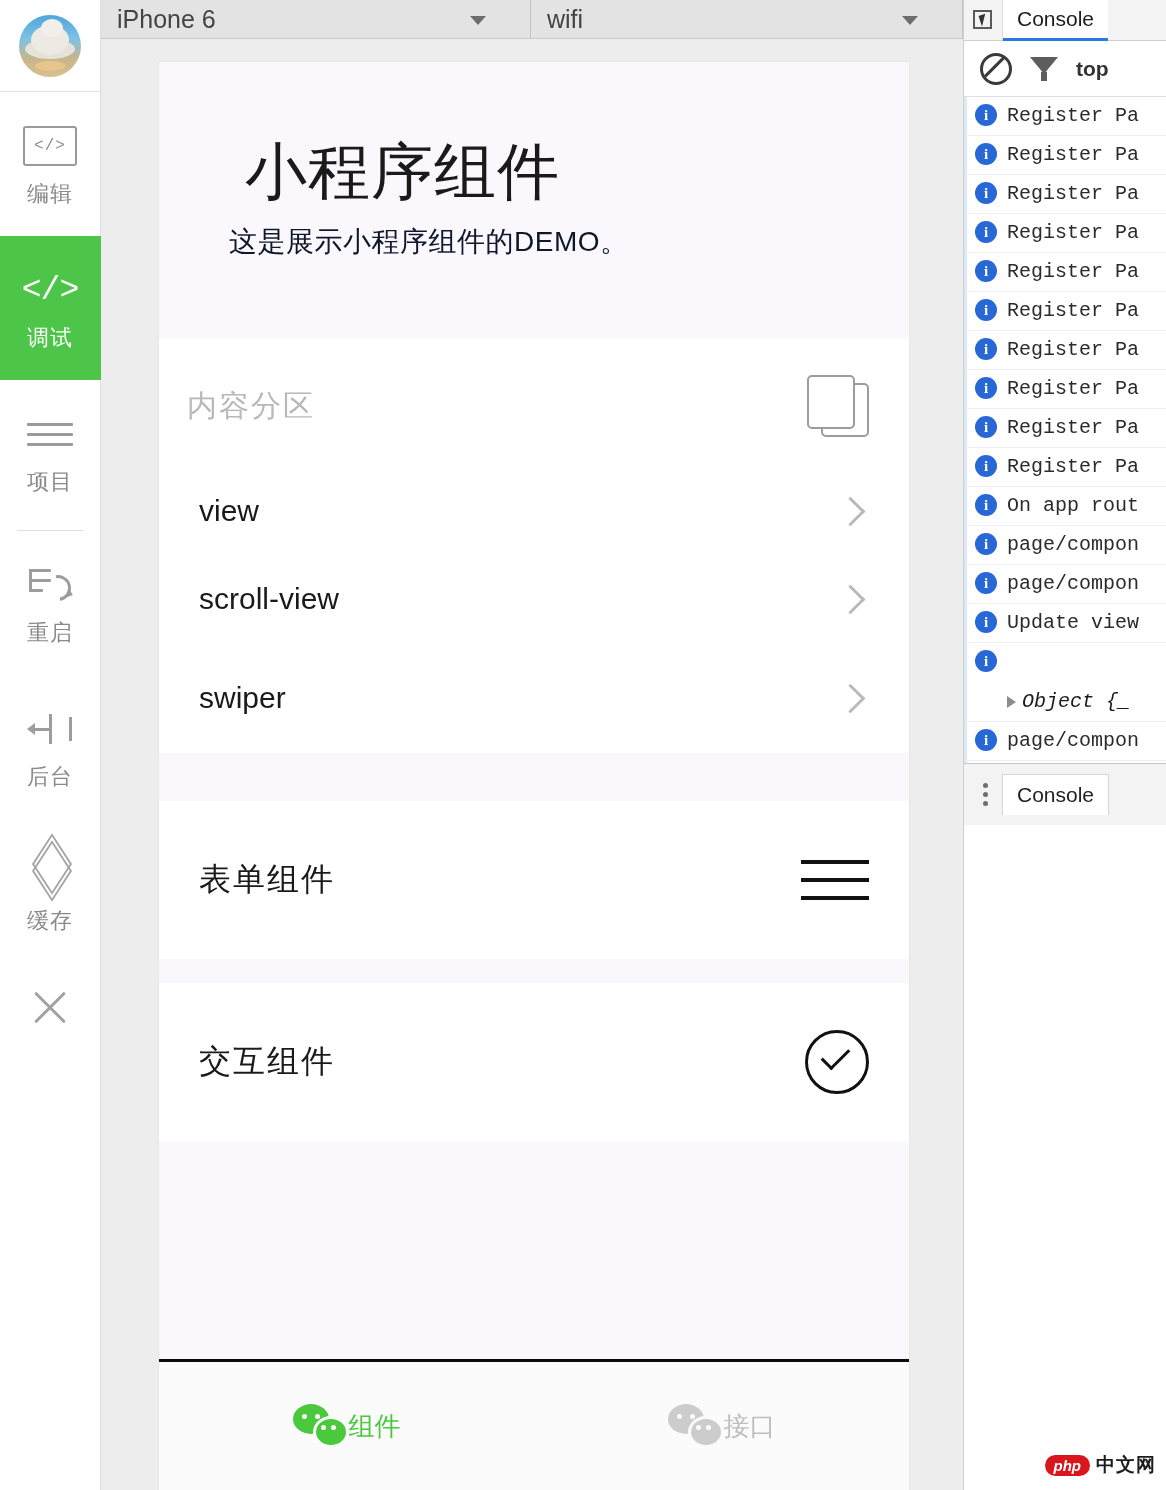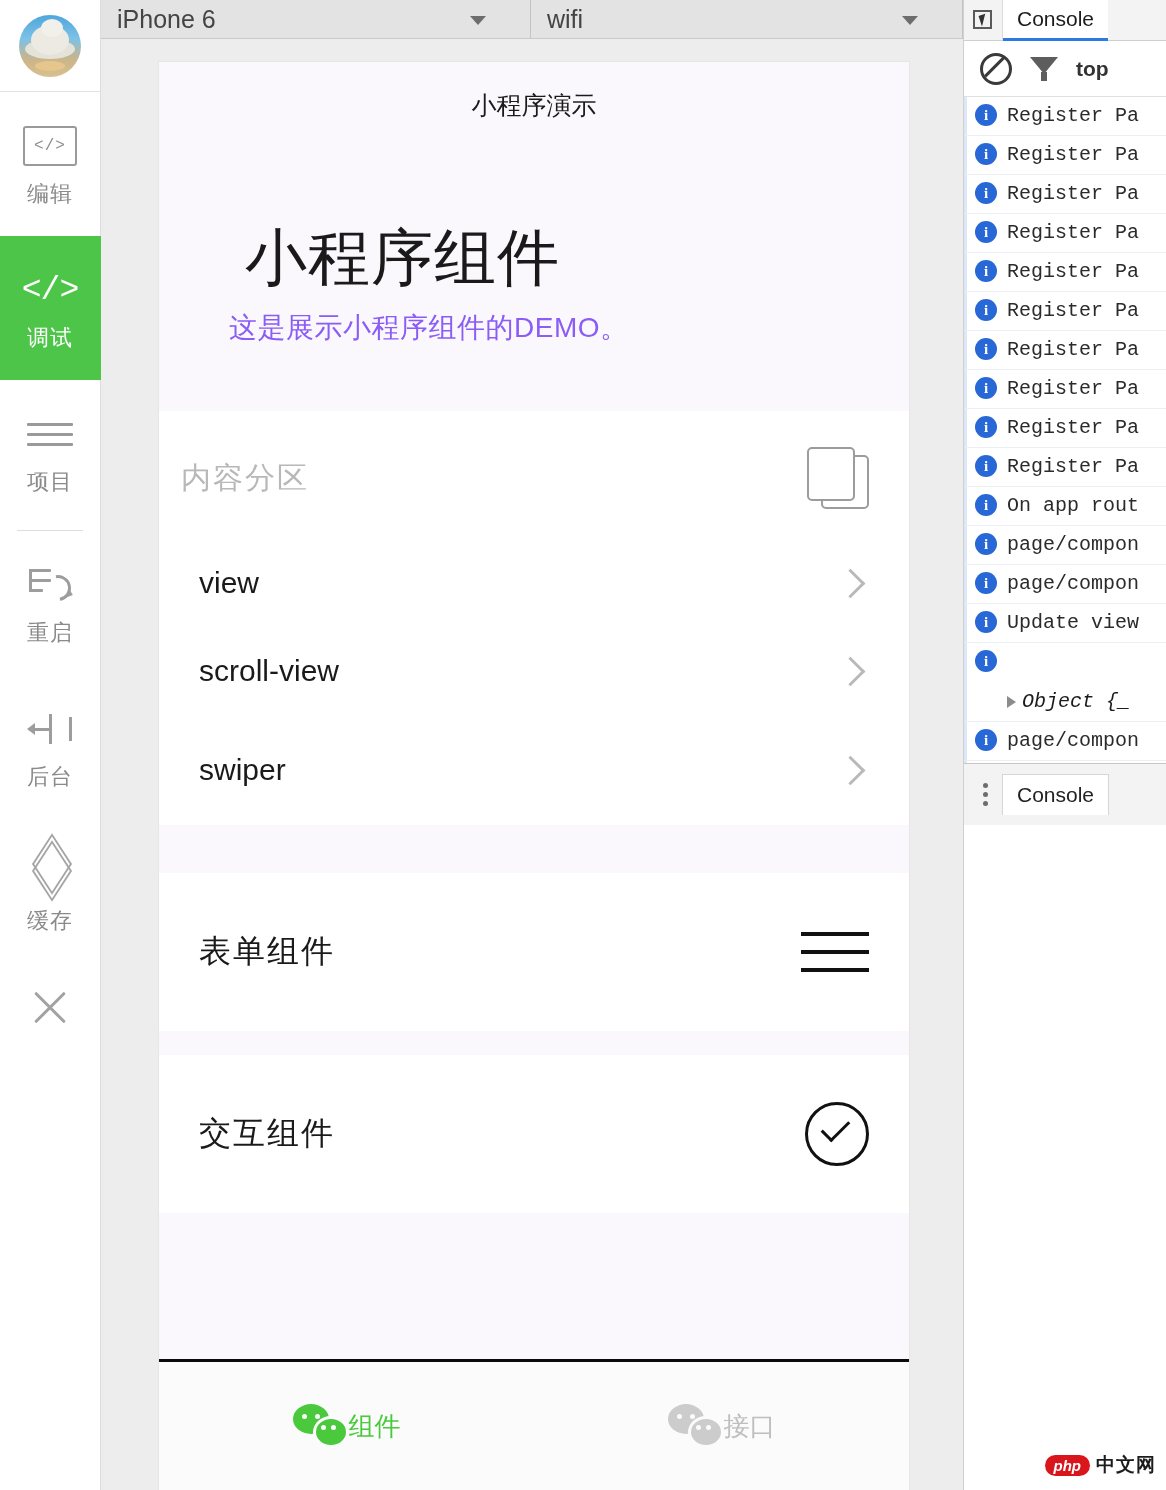--- a/index.html
+++ b/index.html
@@ -130,29 +130,29 @@
   }
   .phone-nav{
     height:86px;display:flex;align-items:center;justify-content:center;
     font-size:25px;color:#1a1a1a;background:#faf8fd;
   }
   .hero{padding:58px 70px 40px 70px;background:#faf8fd;}
   .hero h1{
     margin:16px;font-size:62px;font-weight:400;color:#1a1a1a;letter-spacing:1px;line-height:1.15;
   }
   .hero p{
-    margin:14px 0 0 0;font-size:28px;color:#8b5cf6;font-weight:400;letter-spacing:0.5px;
+    margin:14px 0 14px 0;font-size:28px;color:#0f172a;font-weight:400;letter-spacing:0.5px;
   }
 
   .card{background:#ffffff;}
   .gap{height:24px;background:#faf8fd;}
 
   .sec-head{
     display:flex;align-items:center;justify-content:space-between;
-    padding:36px 40px 30px 22px;
+    padding:36px 40px 30px 28px;
     gap:36px;
   }
   .sec-head .t{font-size:30px;color:#b8b8b8;letter-spacing:2px;}
 
   .row{
     display:flex;align-items:center;justify-content:space-between;
     padding:0 40px;height:88px;
     font-size:30px;color:#1a1a1a;
   }
   .chev{
@@ -394,23 +394,20 @@
         <span class="caret"></span>
       </div>
       <div class="sel two">
         <span>wifi</span>
         <span class="caret"></span>
       </div>
     </div>
 
     <div class="phone">
 
-      <div class="phone-nav">
-        <span>小程序演示</span>
-      </div>
 
       <div class="hero">
         <h1>小程序组件</h1>
         <p>这是展示小程序组件的DEMO。</p>
       </div>
 
       <div class="gap"></div>
 
       <div class="card">
         <div class="sec-head">

